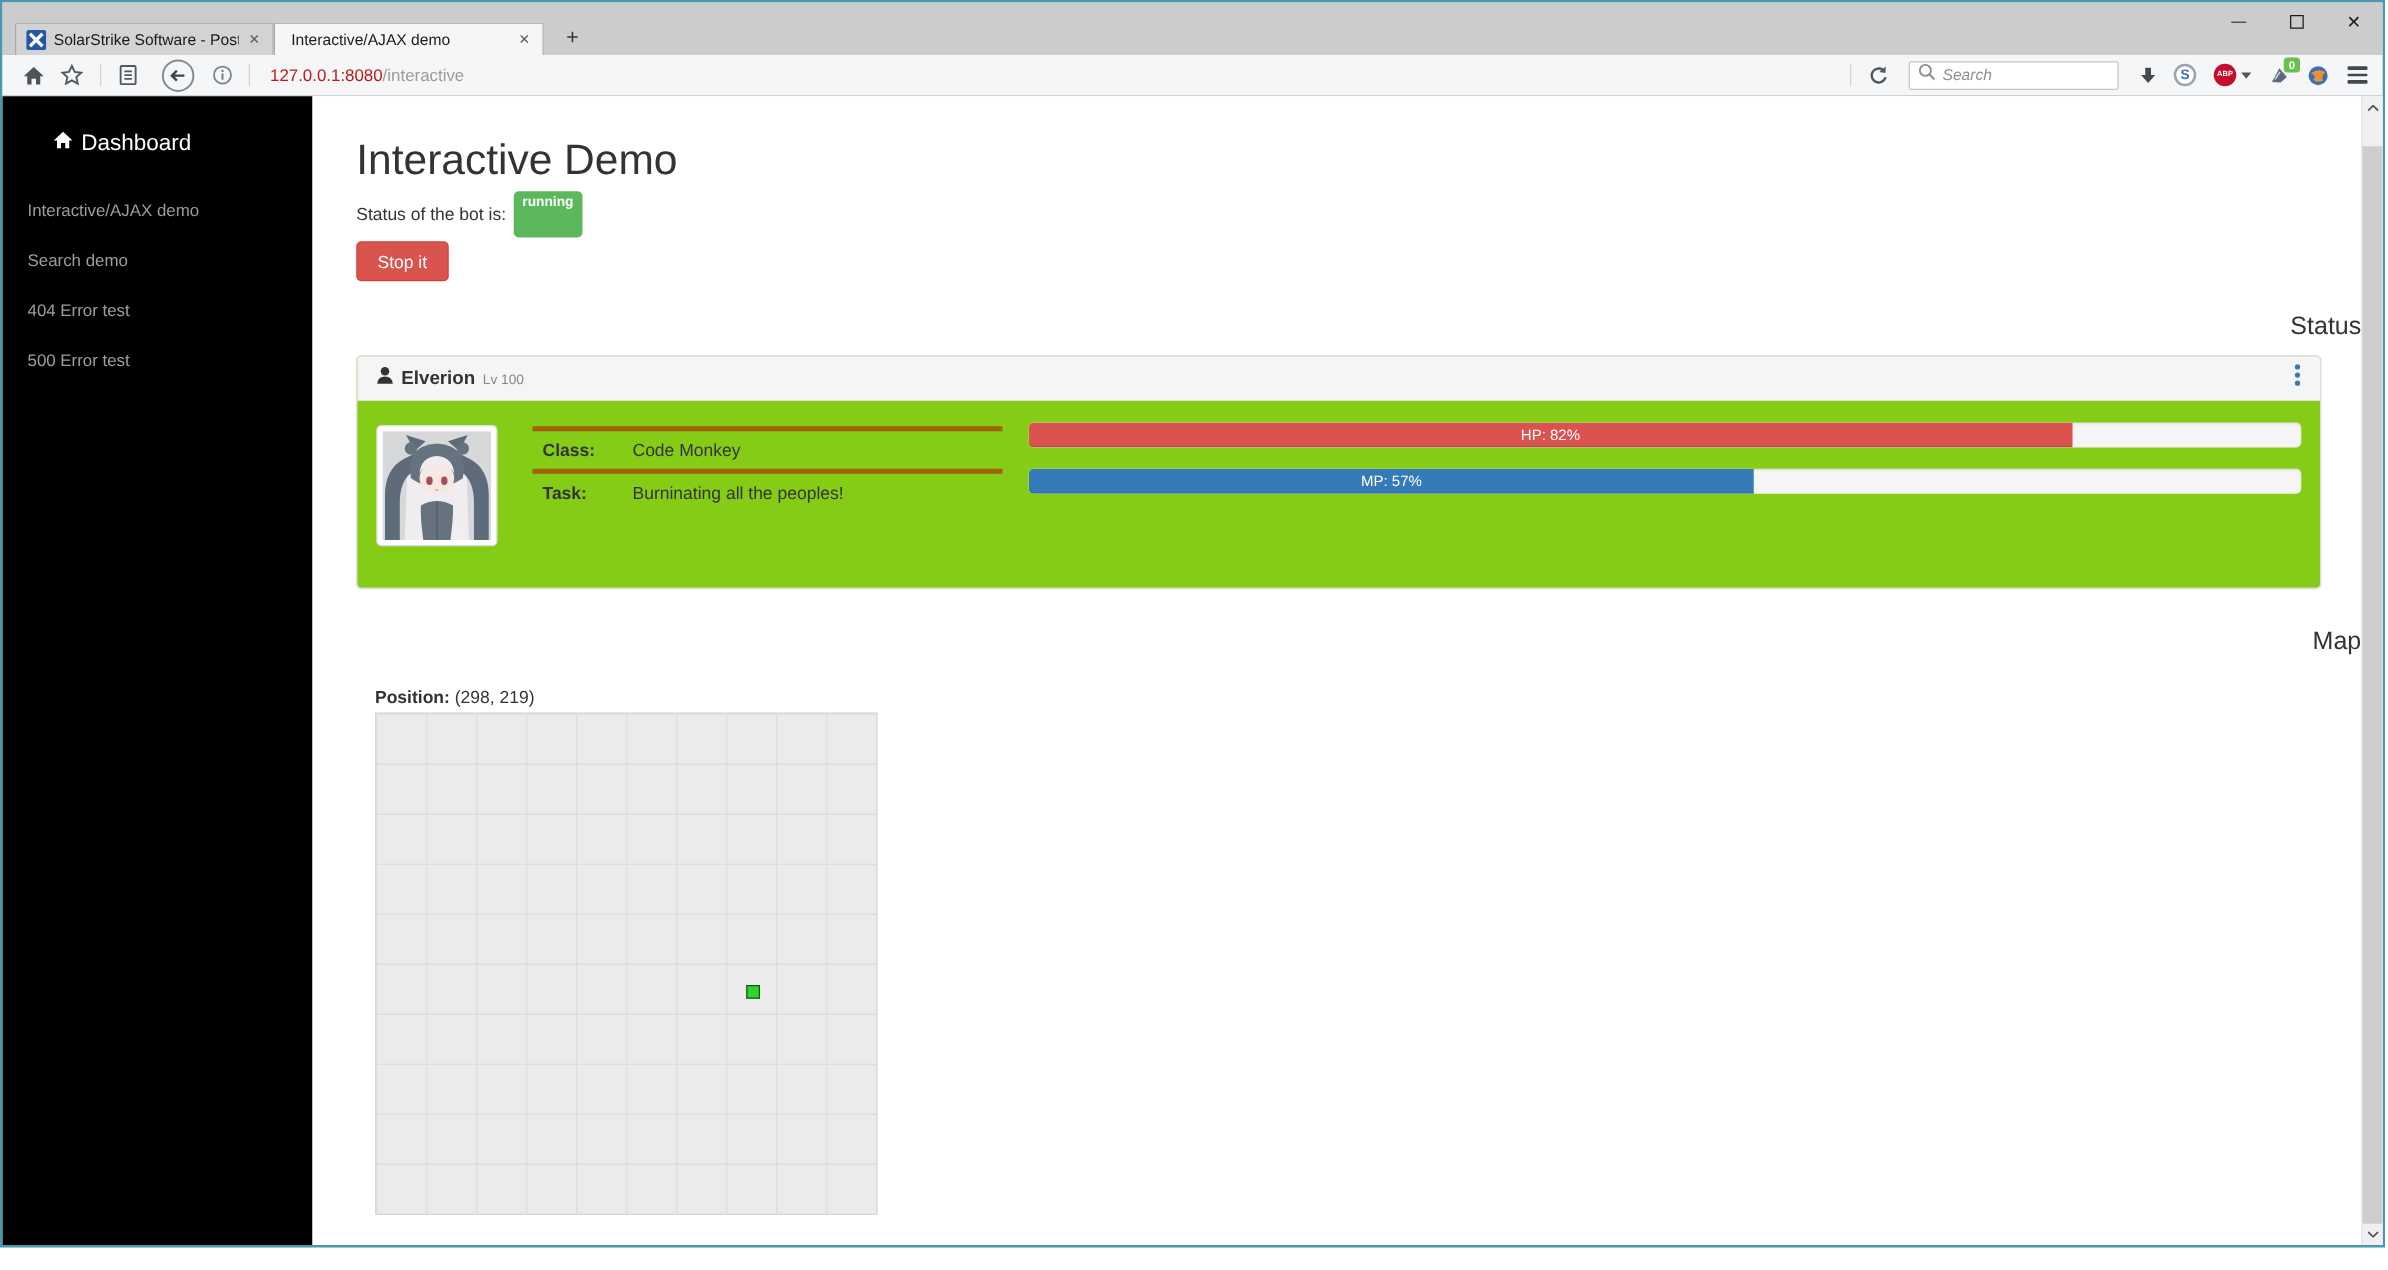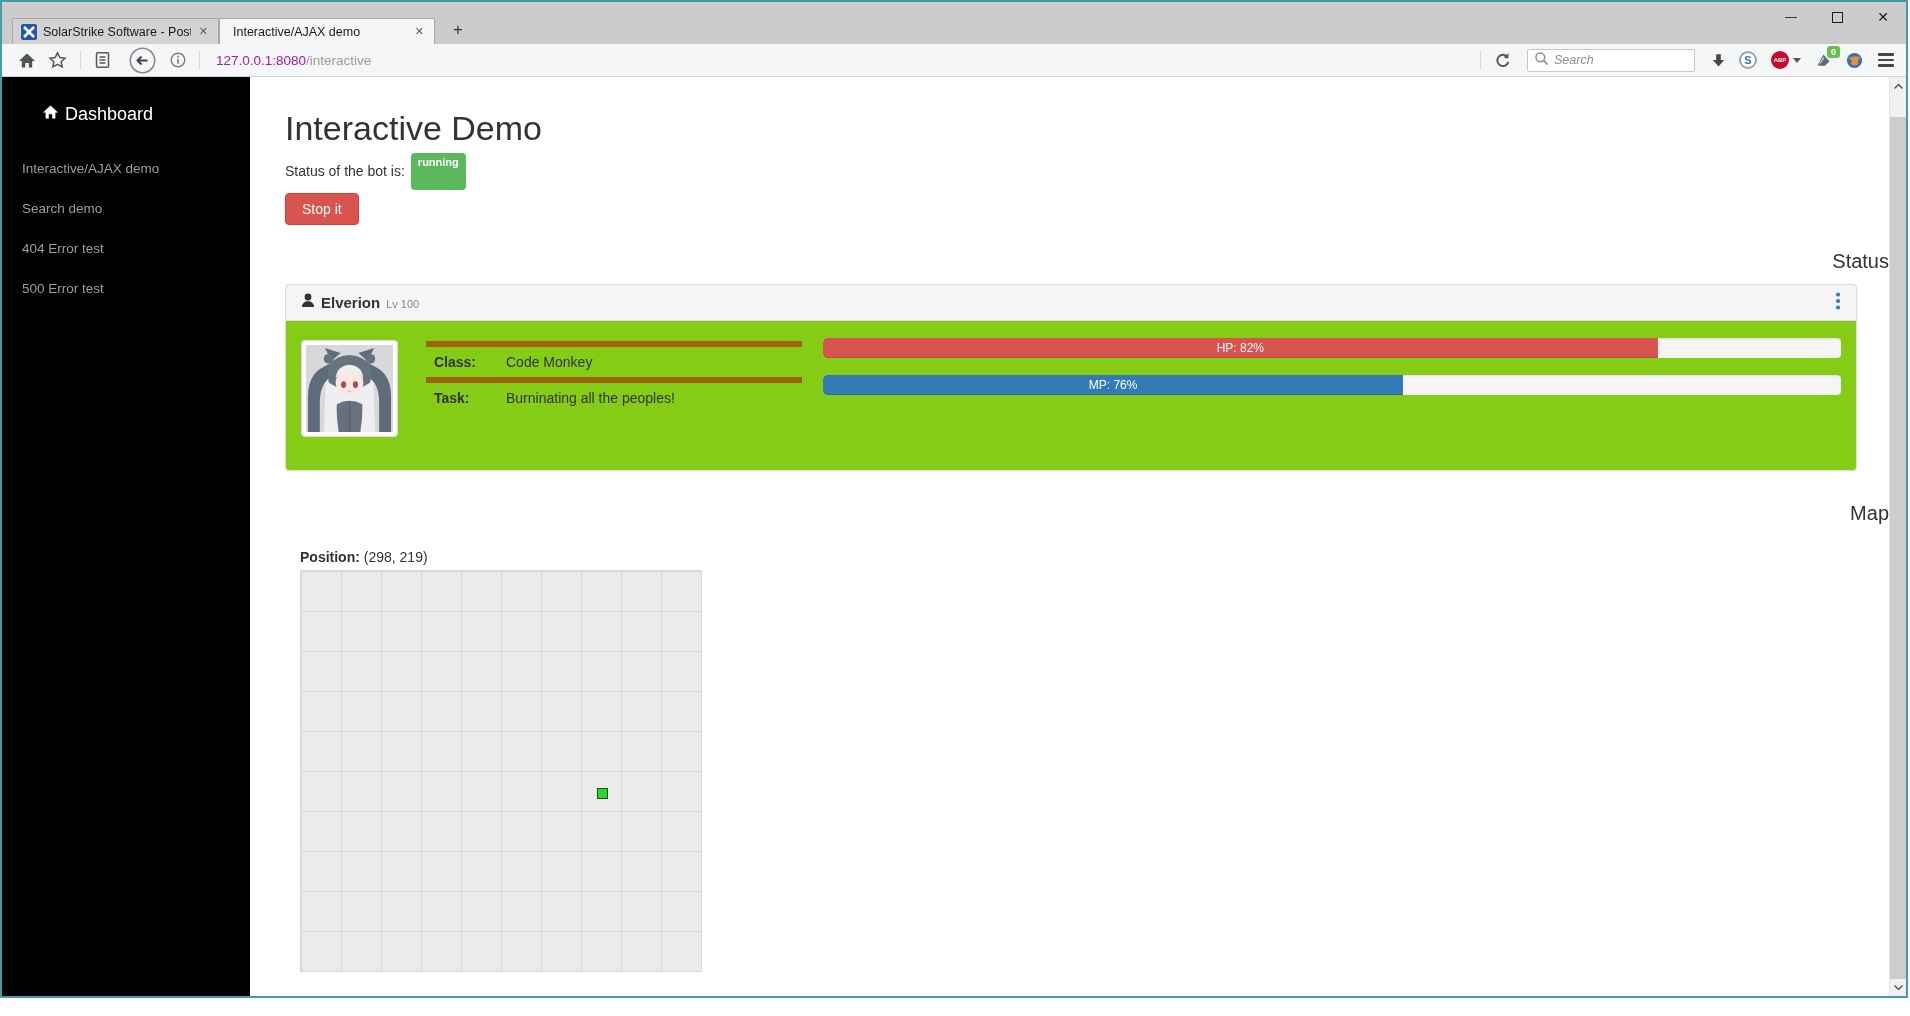--- a/index.html
+++ b/index.html
@@ -18,21 +18,21 @@
   .newtab { position:absolute; left:444px; bottom:3px; width:24px; height:21px; font-size:17px; color:#333; text-align:center; line-height:20px; }
   .win-controls { position:absolute; top:0; right:0; display:flex; height:30px; }
   .wc { width:46px; height:30px; display:flex; align-items:center; justify-content:center; font-size:12px; color:#1a1a1a; }
   .maxbox { width:11px; height:11px; border:1.4px solid #1a1a1a; display:inline-block; }
 
   
   .toolbar { height:33px; background:#f5f6f7; border-bottom:1px solid #d0d1d3; display:flex; align-items:center; padding:0 12px 0 10px; }
   .tb-sep { width:1px; height:18px; background:#d4d5d7; margin:0 7px; }
   .tb-icon { display:flex; align-items:center; justify-content:center; margin:0 6px; }
   .url-text { font-size:13.5px; margin-left:9px; white-space:nowrap; }
-  .url-host { color:#a21caf; }
+  .url-host { color:#b91c1c; }
   .url-path { color:#9b9b9b; }
   .tb-spacer { flex:1; }
   .searchbox { width:168px; height:23px; background:#fff; border:1px solid #c5c8cb; border-radius:2px; display:flex; align-items:center; padding:0 6px; margin:0 10px; }
   .searchbox input { border:none; outline:none; width:130px; font-size:12.5px; margin-left:5px; background:transparent; font-family:"Liberation Sans",sans-serif; }
   .searchbox input::placeholder { color:#8b8f94; font-style:italic; }
   .ext { position:relative; margin:0 7px; display:flex; align-items:center; }
   .s-circle { width:18px; height:18px; border-radius:50%; border:2px solid #9aa4ad; background:#fff; color:#3b6fae; font-weight:bold; font-size:11px; text-align:center; line-height:15px; }
   .abp-circle { width:18px; height:18px; border-radius:50%; background:#c70d2d; color:#fff; font-weight:bold; font-size:6px; text-align:center; line-height:18px; letter-spacing:0; }
   .caret-down { width:0; height:0; border-left:4px solid transparent; border-right:4px solid transparent; border-top:5px solid #555; margin-left:4px; }
   .ext-badge { position:absolute; top:-6px; right:-8px; background:#6abf4b; color:#fff; font-size:9px; font-weight:bold; border-radius:3px; padding:1px 4px; line-height:10px; }
@@ -55,21 +55,21 @@
 
   
   .panel { margin-top:9px; width:1572px; border:1px solid #ddd; border-radius:4px; box-shadow:0 1px 1px rgba(0,0,0,.05); background:#84cc16; }
   .panel-heading { background:#f5f5f5; border-bottom:1px solid #ddd; border-radius:3px 3px 0 0; padding:8px 15px; display:flex; align-items:center; height:36px; }
   .char-name { font-weight:bold; font-size:15px; color:#333; margin-left:6px; }
   .char-level { font-size:11px; color:#888; margin-left:6px; margin-top:3px; }
   .head-spacer { flex:1; }
   .panel-body { padding:15px 15px 33px 15px; display:flex; }
   .avatar-thumb { margin-top:4px; width:97px; height:97px; flex:0 0 97px; border:1px solid #ddd; border-radius:4px; padding:4px; background:#fff; }
   .char-table { margin-left:28px; margin-top:5px; width:376px; font-size:14px; color:#333; }
-  .char-row { display:flex; border-top:6px solid #a16207; padding:7px 8px; line-height:16px; }
+  .char-row { display:flex; border-top:4px solid #a16207; padding:7px 8px; line-height:16px; }
   .char-label { font-weight:bold; width:72px; flex:0 0 72px; }
   .bars { flex:1; margin-left:21px; margin-top:2px; }
   .progress { height:20px; background:#f5f5f5; border-radius:4px; box-shadow:inset 0 1px 2px rgba(0,0,0,.1); margin-bottom:17px; overflow:hidden; }
   .progress-bar { height:20px; color:#fff; font-size:12px; text-align:center; line-height:20px; box-shadow:inset 0 -1px 0 rgba(0,0,0,.15); border-radius:4px 0 0 4px; }
 
   
   .map-section { margin-left:15px; }
   .pos-line { margin-top:22px; font-size:14px; color:#333; height:16px; }
   .pos-label { font-weight:bold; }
   .map-grid { margin-top:5px; position:relative; width:402px; height:402px; background-color:#ebebeb; border:1px solid #d8d8d8;
@@ -272,21 +272,21 @@
             <div class="char-row">
               <span class="char-label">Task:</span>
               <span>Burninating all the peoples!</span>
             </div>
           </div>
           <div class="bars">
             <div class="progress">
               <div class="progress-bar" style="width: 82%; background: rgb(217, 83, 79);"><span>HP: 82%</span></div>
             </div>
             <div class="progress">
-              <div class="progress-bar" style="width: 57%; background: rgb(51, 122, 183);"><span>MP: 76%</span></div>
+              <div class="progress-bar" style="width: 57%; background: rgb(51, 122, 183);"><span>MP: 57%</span></div>
             </div>
           </div>
         </div>
       </div>
 
       <h2 class="section-h" style="margin-top:28px;">Map</h2>
       <div class="map-section">
         <div class="pos-line">
           <span class="pos-label">Position:</span>
           <span>(298, 219)</span>

